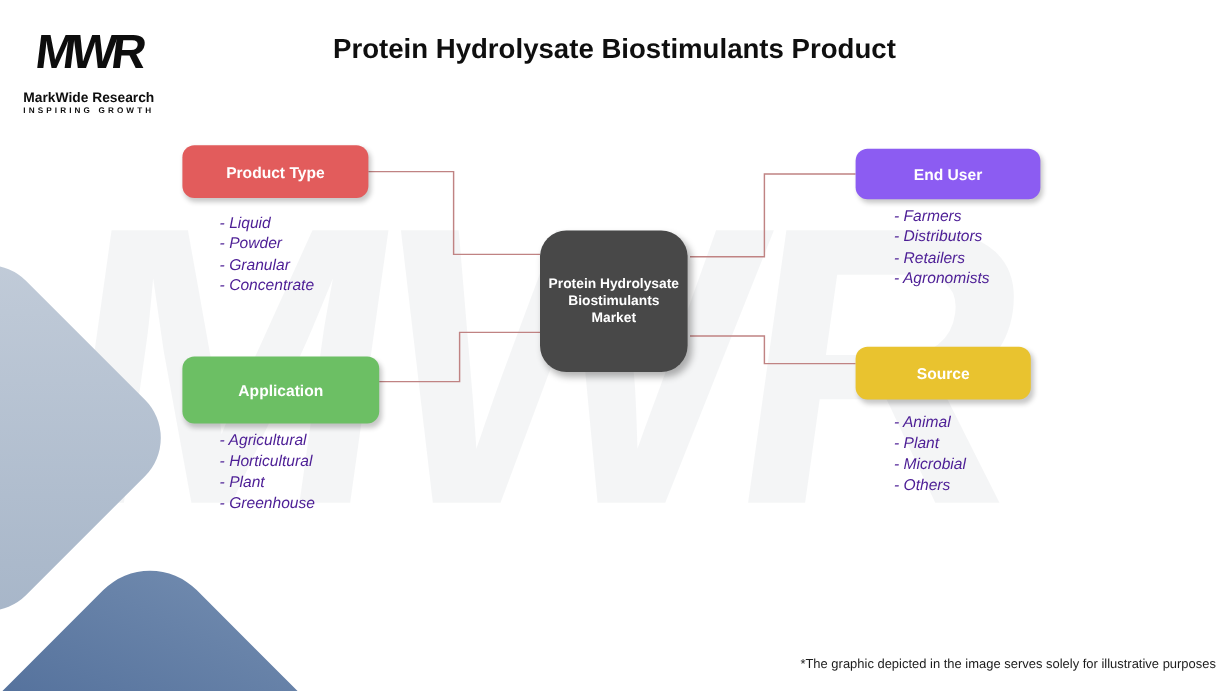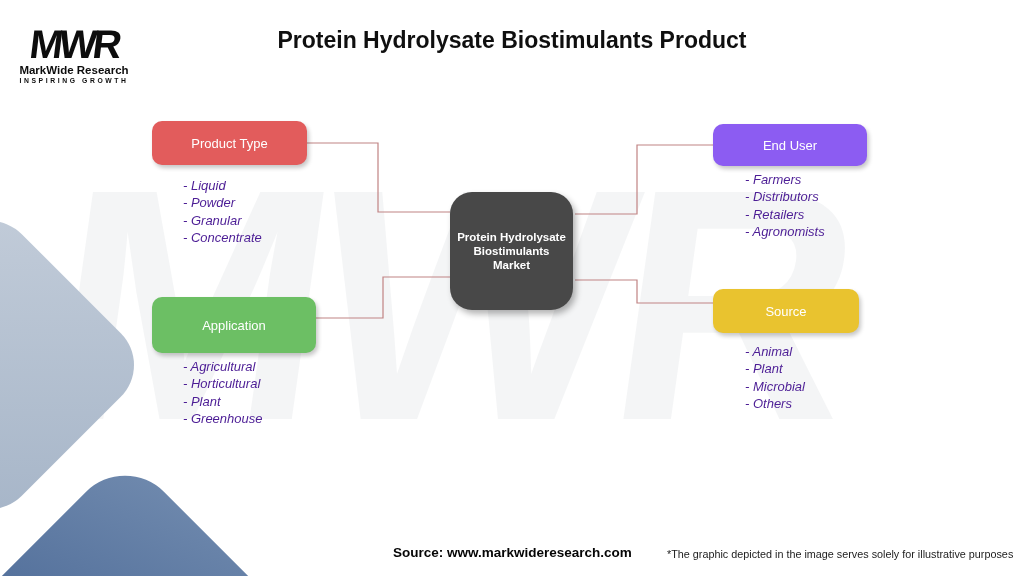--- a/index.html
+++ b/index.html
@@ -23,32 +23,32 @@
   .diamond-bottom{
     left:-25px;top:515px;width:300px;height:300px;border-radius:55px;
     background:linear-gradient(160deg,#708aae 0%,#54719c 45%,#3e577e 100%);
   }
   
   .logo{position:absolute;left:18px;top:24px;width:112px;text-align:center;color:#0d0d0d;}
   .logo-acronym{
     font-size:40px;font-weight:900;line-height:40px;letter-spacing:-4px;
     transform:skewX(-7deg);display:block;
   }
-  .logo-name{font-size:11.5px;font-weight:700;display:block;margin-top:0;white-space:nowrap;}
+  .logo-name{font-size:11.5px;font-weight:700;display:block;margin-top:12px;white-space:nowrap;}
   .logo-tagline{font-size:6.8px;font-weight:700;letter-spacing:2.6px;display:block;margin-top:1px;white-space:nowrap;}
   .page-title{
     position:absolute;left:0;right:0;top:27px;text-align:center;
     font-size:23px;font-weight:700;color:#0f0f0f;
   }
   
   .connectors{position:absolute;left:0;top:0;width:1024px;height:576px;}
   
   .node-box{
     position:absolute;display:flex;align-items:center;justify-content:center;
-    color:#ffffff;font-size:13px;font-weight:400;border-radius:10px;
+    color:#ffffff;font-size:13px;font-weight:700;border-radius:10px;
     box-shadow:2px 3px 4px rgba(0,0,0,0.22);
   }
   .box-product-type{left:152px;top:121px;width:155px;height:44px;}
   .box-end-user{left:713px;top:124px;width:154px;height:42px;}
   .box-application{left:152px;top:297px;width:164px;height:56px;}
   .box-source{left:713px;top:289px;width:146px;height:44px;}
   .center-box{
     position:absolute;left:450px;top:192px;width:123px;height:118px;
     border-radius:22px;display:flex;flex-direction:column;align-items:center;justify-content:center;
     color:#ffffff;font-size:11.5px;font-weight:700;line-height:14px;text-align:center;
@@ -125,16 +125,15 @@
   <div class="node-box box-source" style="background-color: rgb(233, 195, 47);">
     <span>Source</span>
   </div>
   <div class="node-list list-source">
     <div>- Animal</div>
     <div>- Plant</div>
     <div>- Microbial</div>
     <div>- Others</div>
   </div>
 
-  <div class="footer-source">Source: www.markwideresearch.com</div>
   <div class="footer-disclaimer">*The graphic depicted in the image serves solely for illustrative purposes</div>
 
 </div>
 
 </body></html>

